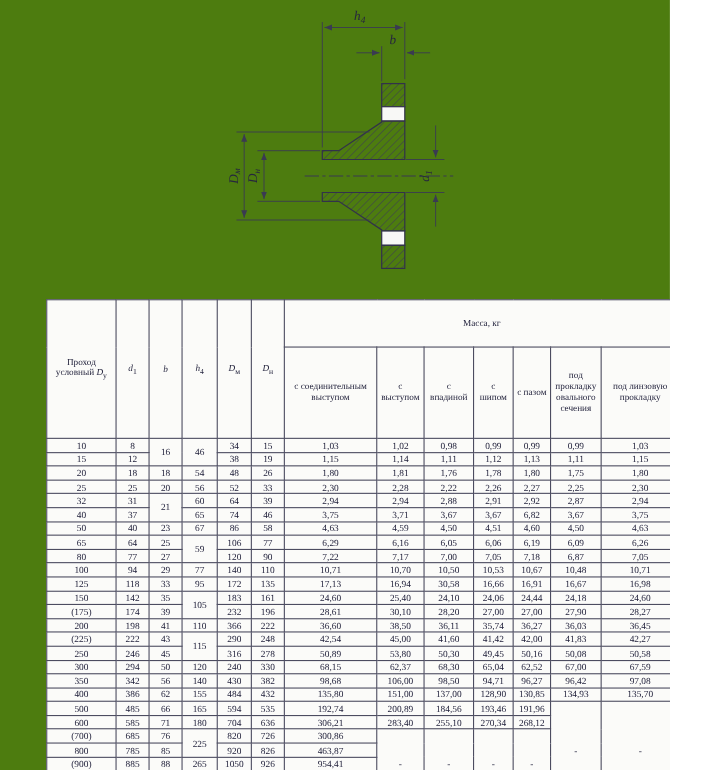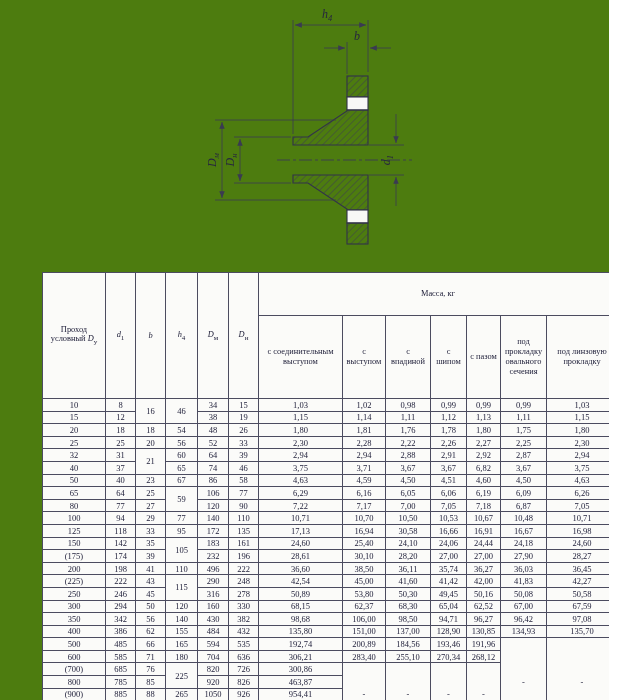--- a/index.html
+++ b/index.html
@@ -345,21 +345,21 @@
           <td>27,00</td>
           <td>27,00</td>
           <td>27,90</td>
           <td>28,27</td>
         </tr>
         <tr>
           <td>200</td>
           <td>198</td>
           <td>41</td>
           <td>110</td>
-          <td>496</td>
+          <td>366</td>
           <td>222</td>
           <td>36,60</td>
           <td>38,50</td>
           <td>36,11</td>
           <td>35,74</td>
           <td>36,27</td>
           <td>36,03</td>
           <td>36,45</td>
         </tr>
         <tr>
@@ -389,21 +389,21 @@
           <td>49,45</td>
           <td>50,16</td>
           <td>50,08</td>
           <td>50,58</td>
         </tr>
         <tr>
           <td>300</td>
           <td>294</td>
           <td>50</td>
           <td>120</td>
-          <td>160</td>
+          <td>240</td>
           <td>330</td>
           <td>68,15</td>
           <td>62,37</td>
           <td>68,30</td>
           <td>65,04</td>
           <td>62,52</td>
           <td>67,00</td>
           <td>67,59</td>
         </tr>
         <tr>

